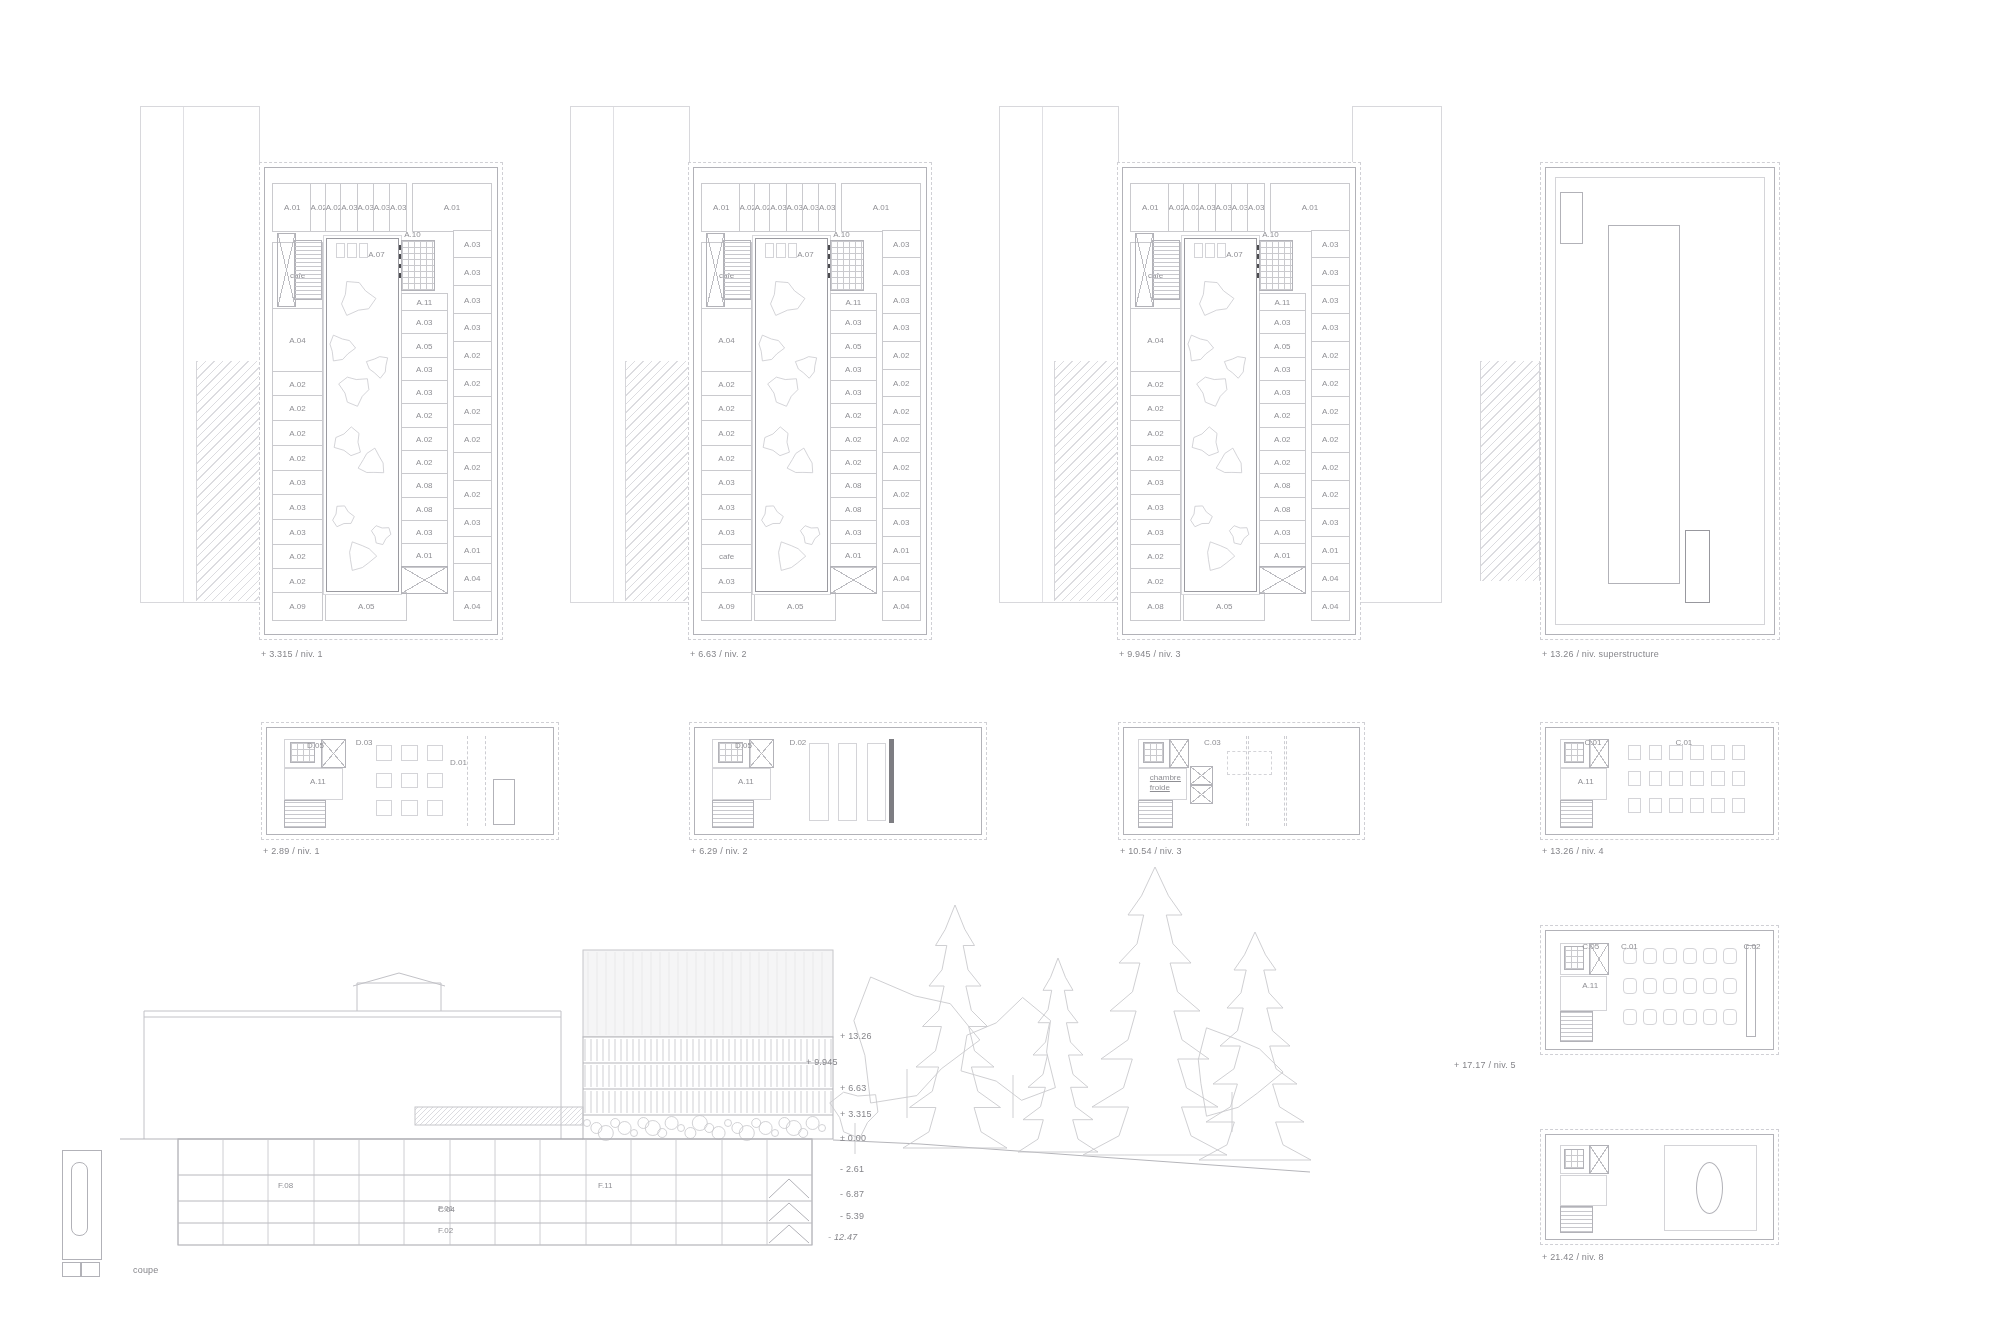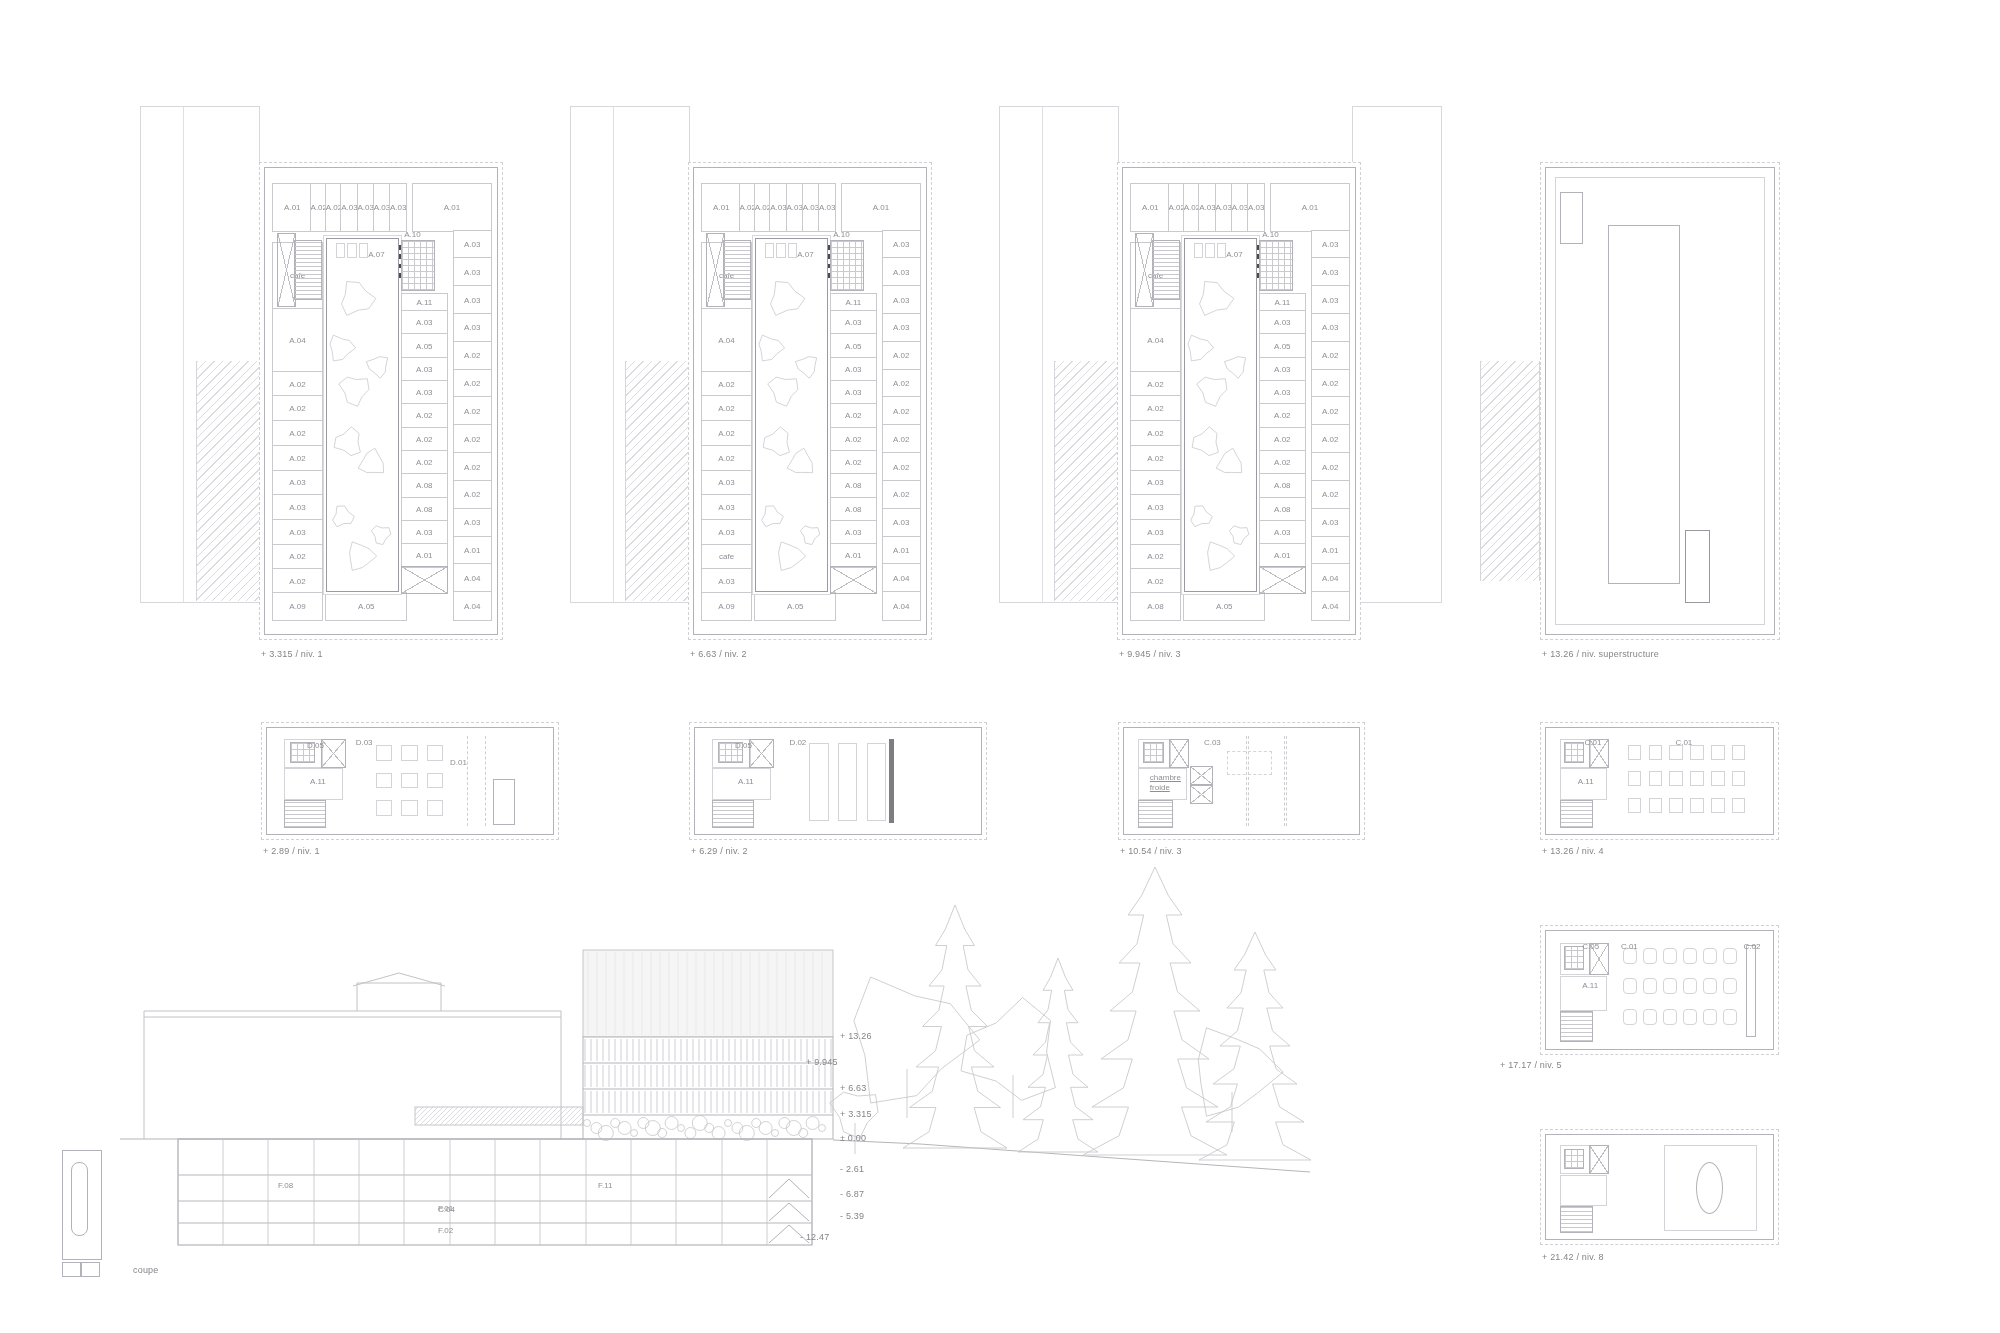--- a/index.html
+++ b/index.html
@@ -443,21 +443,21 @@
           <div class="thin" style="left: 6%; top: 10%; width: 13%; height: 26%;"></div>
           <div class="gridbg" style="left: 8%; top: 13%; width: 8%; height: 18%;"></div>
           <div class="xbox" style="left: 19%; top: 10%; width: 8%; height: 26%;"></div>
           <div class="thin" style="left: 6%; top: 38%; width: 20%; height: 28%;"></div>
           <div class="stair" style="left: 6%; top: 68%; width: 14%; height: 24%;"></div>
           <div class="thin" style="left: 52%; top: 10%; width: 40%; height: 80%;"></div>
           <div class="oval" style="left: 66%; top: 26%; width: 11%; height: 48%;"></div>
         </div>
       </div>
     </div>
-  <span class="caption" style="left:1500px;top:1060px">+ 17.17 / niv. 5</span>
+  <span class="caption" style="left:1454px;top:1060px">+ 17.17 / niv. 5</span>
   <span class="caption" style="left:1542px;top:1252px">+ 21.42 / niv. 8</span>
 
   <div class="inner" style="left:62px;top:1150px;width:38px;height:108px"></div>
   <div class="oval" style="left:71px;top:1162px;width:15px;height:72px;border-radius:8px"></div>
   <div class="inner" style="left:62px;top:1262px;width:17px;height:13px"></div>
   <div class="inner" style="left:81px;top:1262px;width:17px;height:13px"></div>
   <span class="caption" style="left:133px;top:1265px">coupe</span>
 
   <svg id="secsvg" width="1240" height="430" viewBox="0 0 1240 430" style="left:120px;top:840px">
     <defs>
@@ -599,19 +599,19 @@
   </svg>
 
 <div class="caption" style="left: 840px; top: 1031px;">+ 13.26</div>
     <div class="caption" style="left: 806px; top: 1057px;">+ 9.945</div>
     <div class="caption" style="left: 840px; top: 1083px;">+ 6.63</div>
     <div class="caption" style="left: 840px; top: 1109px;">+ 3.315</div>
     <div class="caption" style="left: 840px; top: 1133px;">± 0.00</div>
     <div class="caption" style="left: 840px; top: 1164px;">- 2.61</div>
     <div class="caption" style="left: 840px; top: 1189px;">- 6.87</div>
     <div class="caption" style="left: 840px; top: 1211px;">- 5.39</div>
-    <div class="caption" style="left: 800px; top: 1232px;">- 12.47</div>
+    <div class="caption" style="left: 828px; top: 1232px; font-style: italic;">- 12.47</div>
     <div class="lbl" style="left: 278px; top: 1181px;">F.08</div>
     <div class="lbl" style="left: 438px; top: 1181px; margin-top: 24px;">C.04</div>
     <div class="lbl" style="left: 598px; top: 1181px;">F.11</div>
     <div class="lbl" style="left: 438px; top: 1204px;">F.01</div>
     <div class="lbl" style="left: 438px; top: 1226px;">F.02</div>
   </div>
 
 </body></html>

